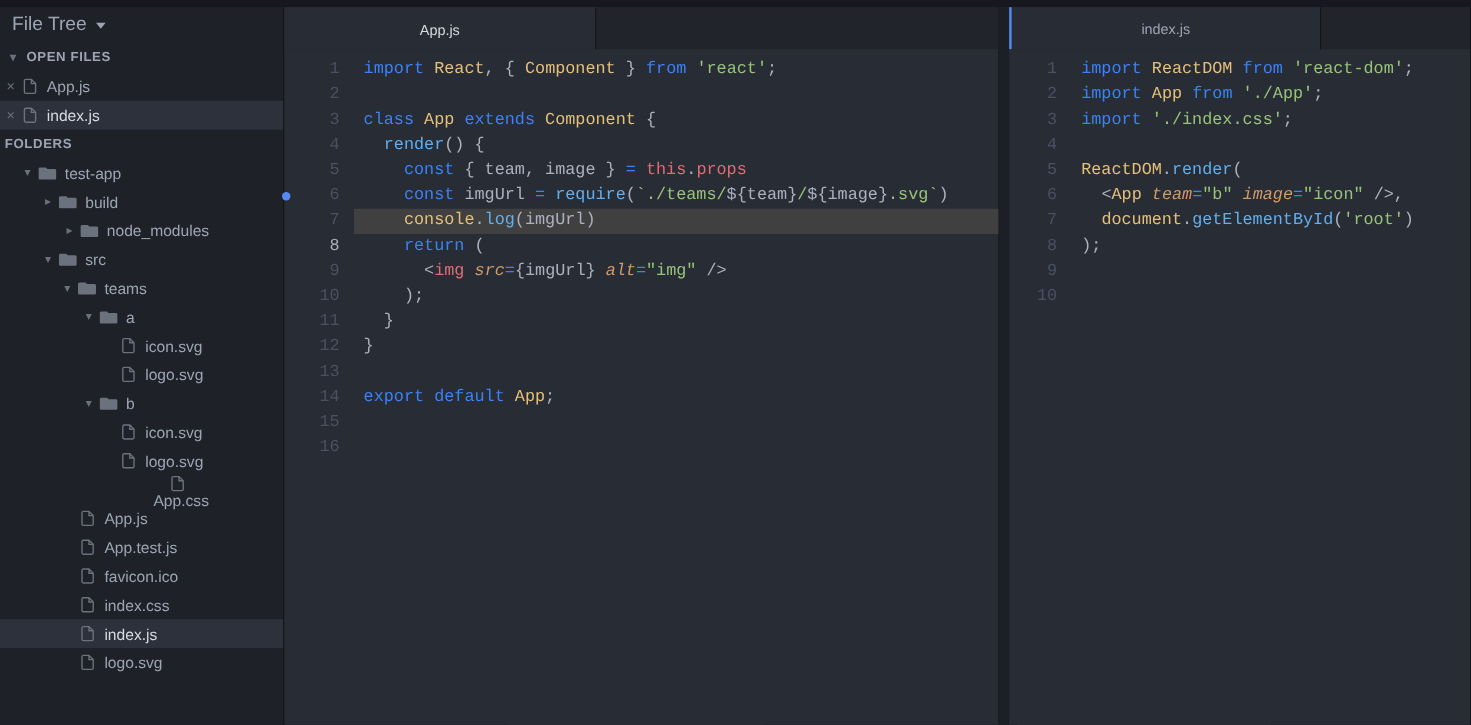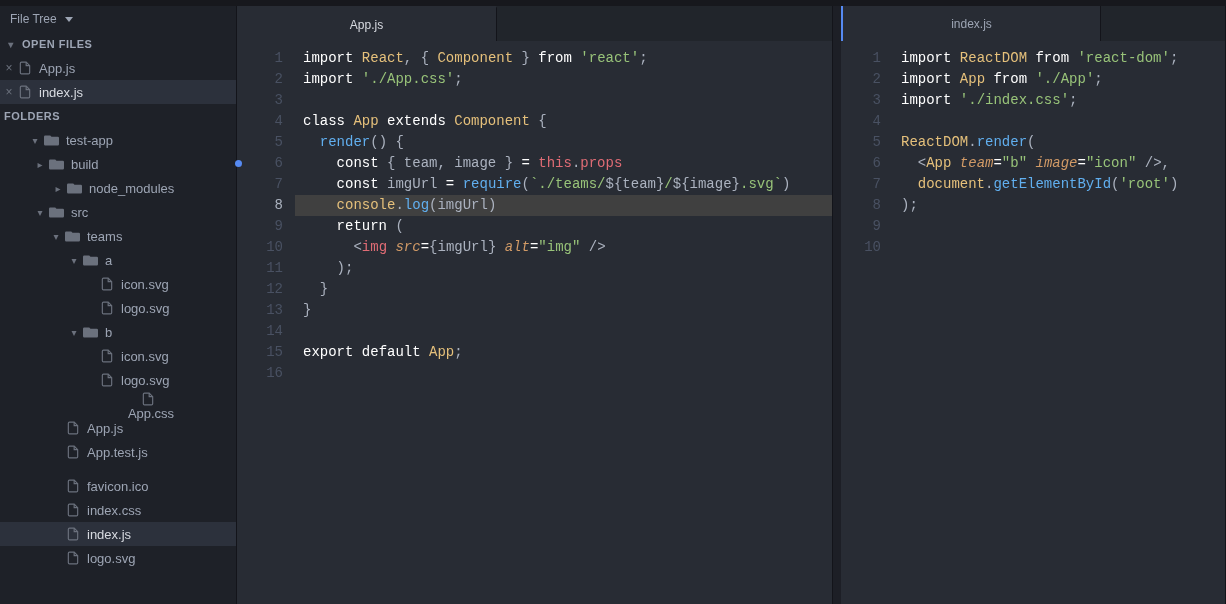--- a/index.html
+++ b/index.html
@@ -21,21 +21,21 @@
       background: #1e2128;
       border-right: 1px solid #13141a;
       display: flex;
       flex-direction: column;
     }
     .sidebar-header {
       display: flex;
       align-items: center;
       padding: 6px 10px;
       color: #9da5b4;
-      font-size: 12px;
+      font-size: 16px;
     }
     .sidebar-header .title { margin-right: 8px; }
     .dropdown-caret {
       width: 0; height: 0;
       border-left: 4px solid transparent;
       border-right: 4px solid transparent;
       border-top: 5px solid #9da5b4;
     }
     .section-header {
       display: flex;
@@ -147,21 +147,21 @@
       border-radius:50%;
       position:absolute;
       left: -2px; top: 7px;
     }
     .gutter-line.cursor { color: #abb2bf; }
     .code-lines { flex: 1; }
     .code-line { height: 21px; white-space: pre; padding-left: 8px; }
     .code-line.hl { background: #404040; }
 
     
-    .kw   { color: #ffffff; margin-top: 28px; } 
+    .kw   { color: #3b82f6; margin-top: 28px; } 
     .cls  { color: #e5c07b; } 
     .str  { color: #98c379; margin-top: 33px; } 
     .fn   { color: #61afef; } 
     .pl   { color: #abb2bf; } 
     .prm  { color: #d19a66; } 
     .red  { color: #e06c75; }
     .attr { font-style: italic; }
     .pun  { color: #abb2bf; }
 
     .split-divider { width: 8px; background:#1d1f26; }
@@ -202,21 +202,21 @@
             </svg>
           </span>
           <span class="tree-label">index.js</span>
         </div>
       </div>
 
     <div class="folders-header">
       <span>FOLDERS</span>
     </div>
     <div id="folder-tree">
-        <div class="tree-item" style="padding-left: 18px; margin-left: 12px;">
+        <div class="tree-item" style="padding-left: 18px;">
           <span class="chev chev-down"></span>
           <span class="icon-folder" style="margin-left:4px;">
             <svg width="15" height="13" viewBox="0 0 24 20" fill="#6b717d">
               <path d="M10 2H2a2 2 0 0 0-2 2v12a2 2 0 0 0 2 2h20a2 2 0 0 0 2-2V6a2 2 0 0 0-2-2H12l-2-2z"></path>
             </svg>
           </span>
           <span class="tree-label">test-app</span>
         </div>
         <div class="tree-item" style="padding-left: 35px;">
           <span class="chev chev-right"></span>
@@ -328,21 +328,21 @@
         </div>
         <div class="tree-item" style="padding-left: 66px;">
           <span class="icon-file">
             <svg width="14" height="14" viewBox="0 0 24 24" fill="none" stroke="#6b717d" stroke-width="2">
               <path d="M14 2H6a2 2 0 0 0-2 2v16a2 2 0 0 0 2 2h12a2 2 0 0 0 2-2V8z"></path>
               <polyline points="14 2 14 8 20 8"></polyline>
             </svg>
           </span>
           <span class="tree-label">App.test.js</span>
         </div>
-        <div class="tree-item" style="padding-left: 66px; margin-top: 10px;">
+        <div class="tree-item" style="padding-left: 66px;">
           <span class="icon-file">
             <svg width="14" height="14" viewBox="0 0 24 24" fill="none" stroke="#6b717d" stroke-width="2">
               <path d="M14 2H6a2 2 0 0 0-2 2v16a2 2 0 0 0 2 2h12a2 2 0 0 0 2-2V8z"></path>
               <polyline points="14 2 14 8 20 8"></polyline>
             </svg>
           </span>
           <span class="tree-label">favicon.ico</span>
         </div>
         <div class="tree-item" style="padding-left: 66px;">
           <span class="icon-file">
@@ -395,21 +395,20 @@
             <div class="gutter-line">10</div>
             <div class="gutter-line">11</div>
             <div class="gutter-line">12</div>
             <div class="gutter-line">13</div>
             <div class="gutter-line">14</div>
             <div class="gutter-line">15</div>
             <div class="gutter-line">16</div>
           </div>
         <div class="code-lines" id="code-left">
             <div class="code-line"><span class="kw">import</span><span class="pl"> </span><span class="cls">React</span><span class="pl">, </span><span class="pun">{</span><span class="pl"> </span><span class="cls">Component</span><span class="pl"> </span><span class="pun">}</span><span class="pl"> </span><span class="kw">from</span><span class="pl"> </span><span class="str">'react'</span><span class="pl">;</span></div>
-            <div class="code-line"><span class="kw">import</span><span class="pl"> </span><span class="str">'./App.css'</span><span class="pl">;</span></div>
             <div class="code-line"></div>
             <div class="code-line"><span class="kw">class</span><span class="pl"> </span><span class="cls">App</span><span class="pl"> </span><span class="kw">extends</span><span class="pl"> </span><span class="cls">Component</span><span class="pl"> </span><span class="pun">{</span></div>
             <div class="code-line"><span class="pl">  </span><span class="fn">render</span><span class="pl">()</span><span class="pl"> </span><span class="pun">{</span></div>
             <div class="code-line"><span class="pl">    </span><span class="kw">const</span><span class="pl"> </span><span class="pun">{</span><span class="pl"> </span><span class="pl">team</span><span class="pun">,</span><span class="pl"> image </span><span class="pun">}</span><span class="pl"> </span><span class="kw">=</span><span class="pl"> </span><span class="red">this</span><span class="pl">.</span><span class="red">props</span></div>
             <div class="code-line"><span class="pl">    </span><span class="kw">const</span><span class="pl"> </span><span class="pl">imgUrl</span><span class="pl"> </span><span class="kw">=</span><span class="pl"> </span><span class="fn">require</span><span class="pl">(</span><span class="str">`./teams/</span><span class="pun">${</span><span class="pl">team</span><span class="pun">}</span><span class="str">/</span><span class="pun">${</span><span class="pl">image</span><span class="pun">}</span><span class="str">.svg`</span><span class="pl">)</span></div>
             <div class="code-line hl"><span class="pl">    </span><span class="cls">console</span><span class="pl">.</span><span class="fn">log</span><span class="pl">(</span><span class="pl">imgUrl</span><span class="pl">)</span></div>
             <div class="code-line"><span class="pl">    </span><span class="kw">return</span><span class="pl"> (</span></div>
             <div class="code-line"><span class="pl">      </span><span class="pun">&lt;</span><span class="red">img</span><span class="pl"> </span><span class="prm attr">src</span><span class="kw">=</span><span class="pun">{</span><span class="pl">imgUrl</span><span class="pun">}</span><span class="pl"> </span><span class="prm attr">alt</span><span class="kw">=</span><span class="str">"img"</span><span class="pl"> </span><span class="pun">/&gt;</span></div>
             <div class="code-line"><span class="pl">    );</span></div>
             <div class="code-line"><span class="pl">  </span><span class="pun">}</span></div>

